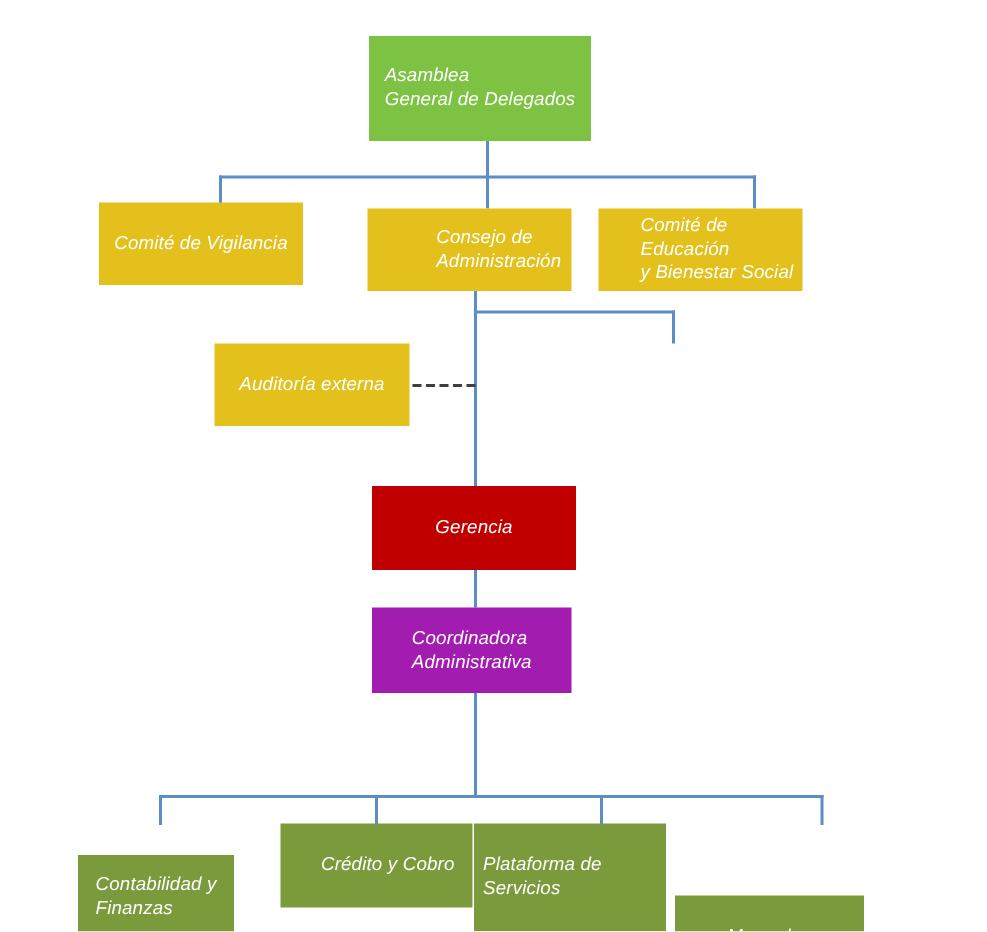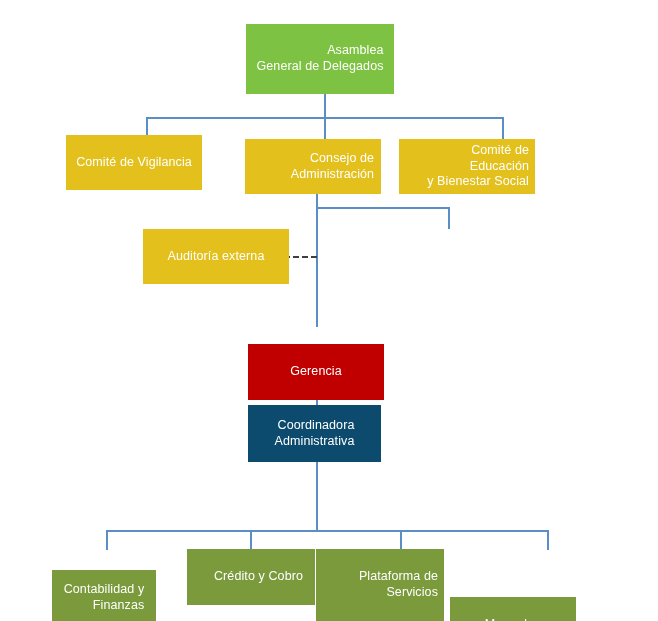--- a/index.html
+++ b/index.html
@@ -17,48 +17,48 @@
     height: 621px;
     background: #ffffff;
     overflow: hidden;
   }
   .node {
     position: absolute;
     box-sizing: border-box;
     display: flex;
     align-items: center;
     justify-content: center;
-    text-align: right;
+    text-align: left;
     color: #ffffff;
     line-height: 1.25;
     letter-spacing: 0.1px;
     z-index: 3;
     padding: 2px 6px;
     white-space: pre-line;
+    font-style: italic;
   }
   .node-label {
     display: block;
     white-space: pre-line;
   }
   
   .lvl-assembly {
     background: #7dc242;
     font-size: 12.5px;
   }
   .lvl-committee {
     background: #e3c01c;
     font-size: 12.5px;
   }
   .lvl-management {
     background: #c00000;
     font-size: 12.5px;
-    margin-top: 20px;
   }
   .lvl-coordination {
-    background: #0c4a6e;
+    background: #a21caf;
     font-size: 12.5px;
   }
   .lvl-department {
     background: #7a9a3c;
     font-size: 12.5px;
   }
   
   .conn {
     position: absolute;
     background: #5b8ec4;
@@ -113,21 +113,21 @@
   <div class="node lvl-committee" style="left:245px; top:139px; width:136px; height:55px;padding-left:45px;">
     <span class="node-label">Consejo de
 Administración</span>
   </div>
 
   <div class="node lvl-committee" style="left:399px; top:139px; width:136px; height:55px;padding-left:28px;">
     <span class="node-label">Comité de Educación
 y Bienestar Social</span>
   </div>
 
-  <div class="node lvl-committee" style="left:143px; top:229px; width:146px; height:55px;">
+  <div class="node lvl-committee" style="left:143px; top:229px; width:130px; height:55px;">
     <span class="node-label">Auditoría externa</span>
   </div>
 
 
   <div class="node lvl-management" style="left:248px; top:324px; width:136px; height:56px;">
     <span class="node-label">Gerencia</span>
   </div>
 
   <div class="node lvl-coordination" style="left:248px; top:405px; width:133px; height:57px;">
     <span class="node-label">Coordinadora

